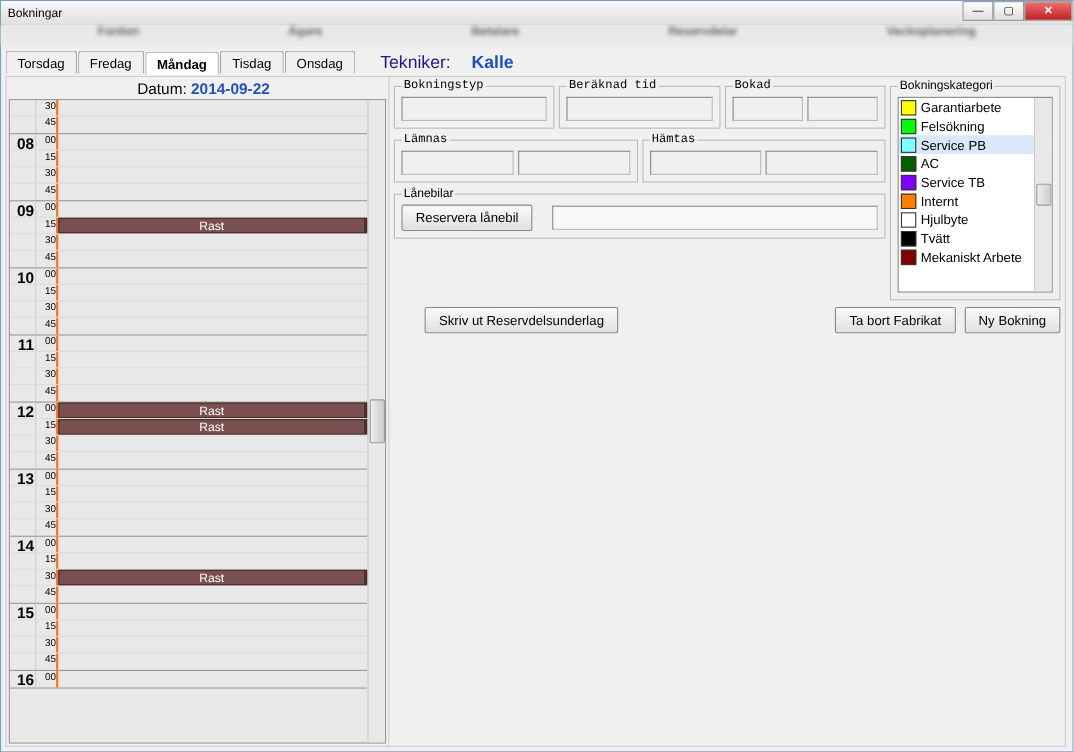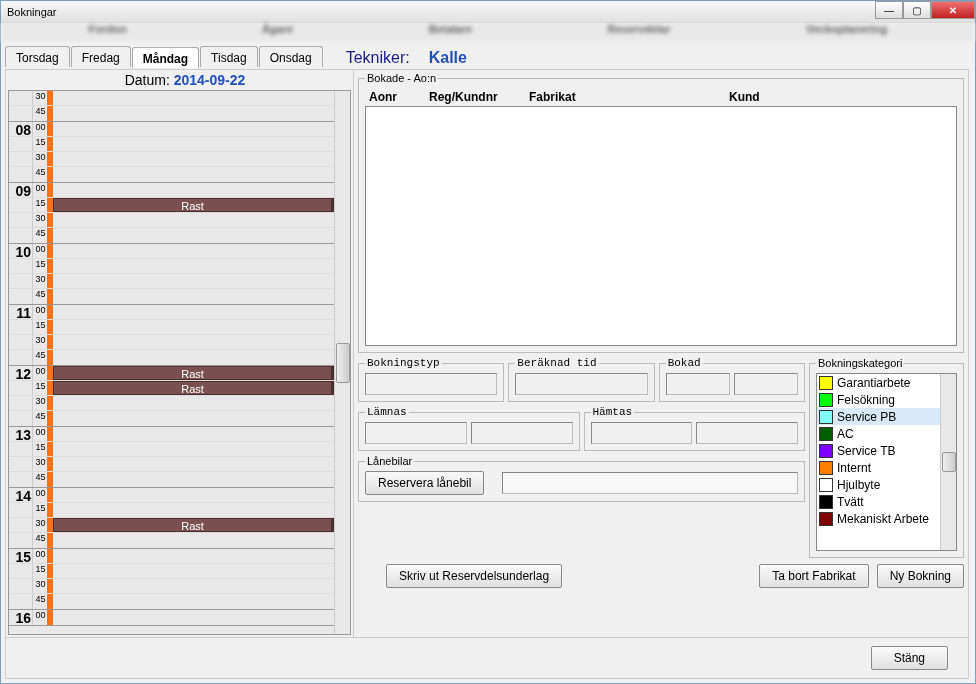--- a/index.html
+++ b/index.html
@@ -150,23 +150,23 @@
 .hourcell {
   width: 24px;
   text-align: right;
   font-weight: bold;
   font-size: 14px;
   padding-right: 1px;
   border-right: 1px solid #ccc;
 }
 .mincell {
   width: 20px;
-  text-align: center;
+  text-align: right;
   font-size: 9px;
-  border-right: 6px solid #f97316;
+  border-right: 2px solid #f97316;
   padding-left: 1px;
 }
 .slotbody {
   flex: 1;
   position: relative;
 }
 .slotbody.rast {
   background: #7a4f4f;
   color: #fff;
   text-align: center;
@@ -550,30 +550,20 @@
                 </div>
               </div>
             </div>
           <div class="vscroll">
             <div class="vscroll-thumb"></div>
           </div>
         </div>
       </div>
 
       <div class="rightcol">
-        <fieldset style="flex:0 0 auto">
-          <legend>Bokade - Ao:n</legend>
-          <div class="bokade-headers">
-            <div class="bh-aonr">Aonr</div>
-            <div class="bh-reg">Reg/Kundnr</div>
-            <div class="bh-fab">Fabrikat</div>
-            <div class="bh-kund">Kund</div>
-          </div>
-          <div class="bokade-list"></div>
-        </fieldset>
 
         <div class="midstack">
           <div class="midleft">
             <div class="midrow">
               <fieldset>
                 <legend>Bokningstyp</legend>
                 <div class="txt"></div>
               </fieldset>
               <fieldset>
                 <legend>Beräknad tid</legend>
@@ -660,17 +650,14 @@
 
         <div class="btnrow">
           <button class="btn">Skriv ut Reservdelsunderlag</button>
           <div class="spacer"></div>
           <button class="btn">Ta bort Fabrikat</button>
           <button class="btn">Ny Bokning</button>
         </div>
       </div>
     </div>
 
-    <div class="bottombar">
-      <button class="btn" style="padding:4px 22px">Stäng</button>
-    </div>
   </div>
 </div>
 
 </body></html>

